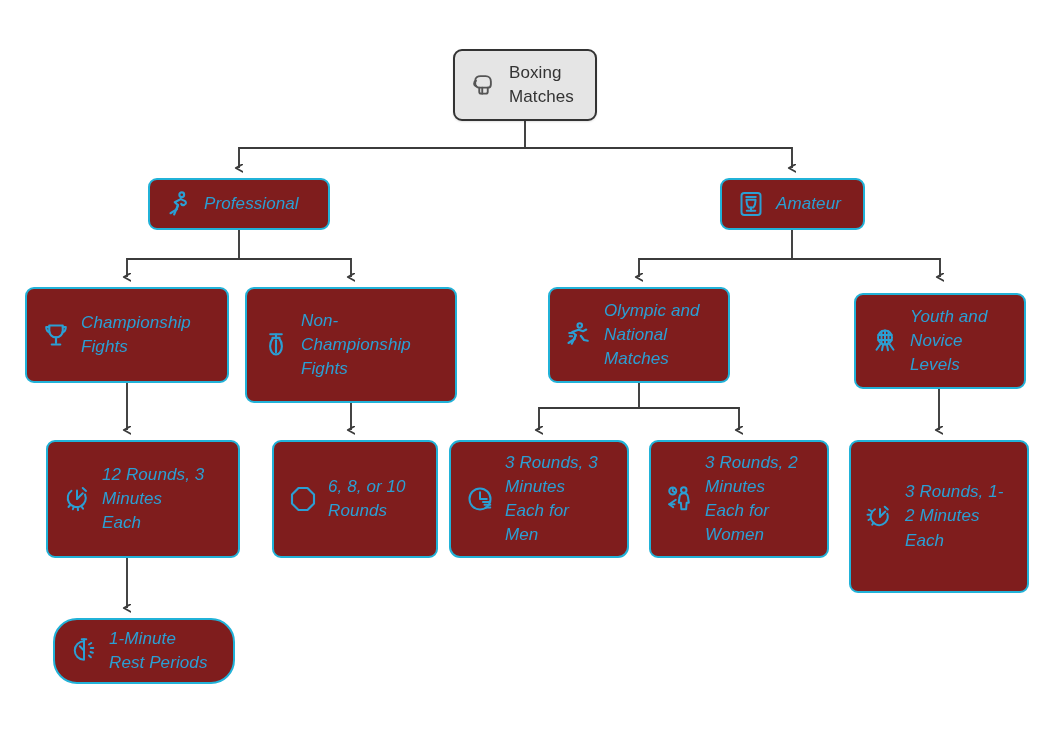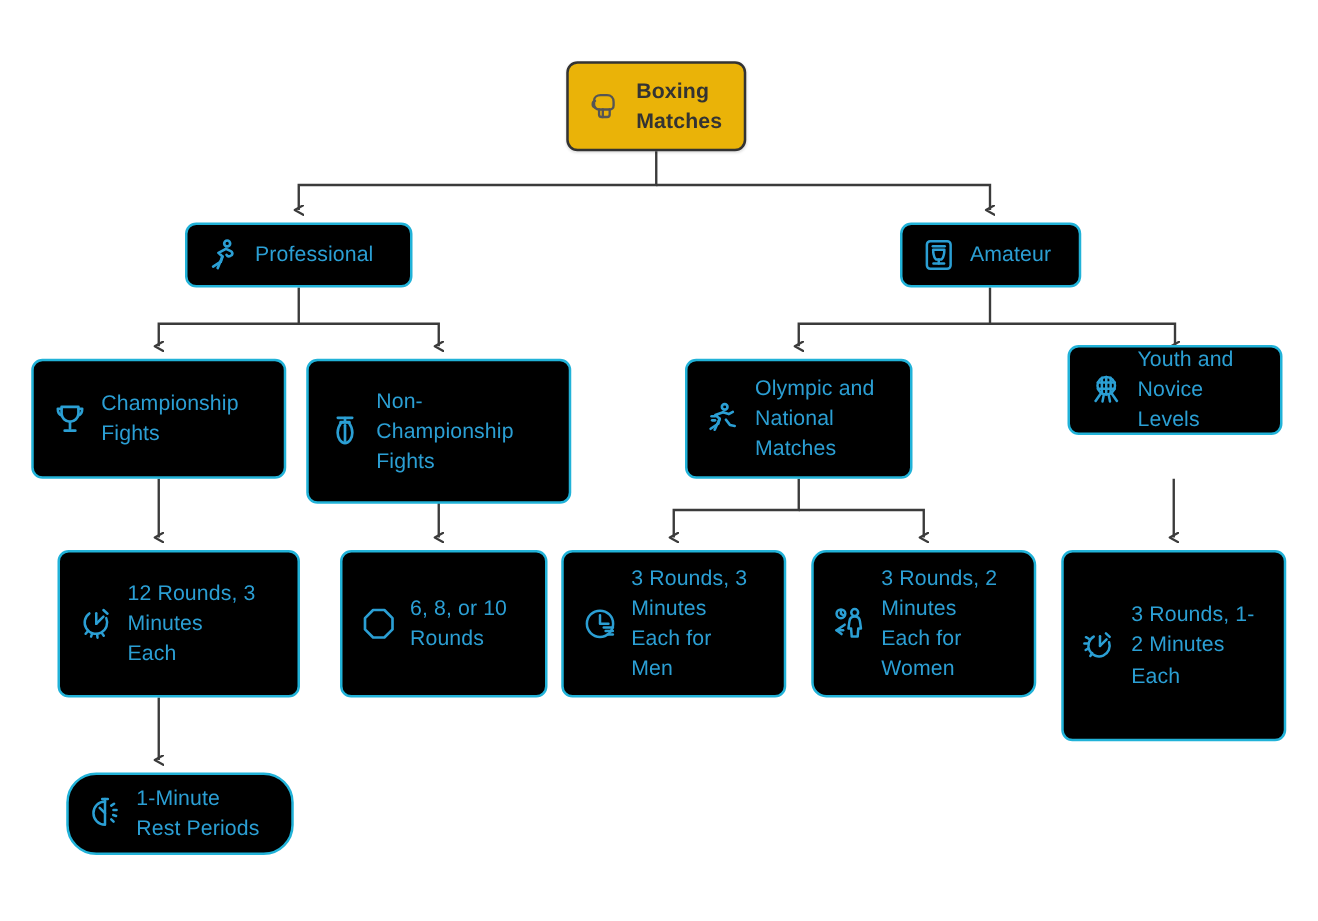--- a/index.html
+++ b/index.html
@@ -38,31 +38,31 @@
     flex-direction: row;
     align-items: center;
     gap: 10px;
     padding: 10px 14px;
     border-radius: 9px;
     border-width: 2px;
     border-style: solid;
   }
 
   .node.root {
-    background: #eab308;
+    background: #e5e5e5;
     border-color: #333333;
     color: #333333;
     box-shadow: 0 1px 2px rgba(0,0,0,0.12);
-    font-weight: bold;
   }
 
   .node.branch {
-    background: #000000;
+    background: #7f1d1d;
     border-color: #21b2d8;
     color: #2b9fd4;
+    font-style: italic;
   }
 
   .node-icon {
     flex: 0 0 auto;
     width: 30px;
     height: 30px;
     display: flex;
     align-items: center;
     justify-content: center;
   }
@@ -201,21 +201,21 @@
         <path d="M13.4 12.6l2.6 3.4 3 .6"></path>
         <path d="M4.2 10.4h2.2"></path>
         <path d="M4.6 13h1.8"></path>
       </svg>
     </span>
     <span class="node-label">Olympic and
 National
 Matches</span>
   </div>
 
-  <div class="node branch" style="left:854px; top:276px; width:172px; height:72px;">
+  <div class="node branch" style="left:854px; top:293px; width:172px; height:96px;">
     <span class="node-icon">
       <svg viewBox="0 0 24 24" fill="none" stroke="#2b9fd4" stroke-width="1.6" stroke-linecap="round" stroke-linejoin="round">
         <circle cx="12" cy="9.2" r="5.6"></circle>
         <path d="M6.6 7.2h10.8"></path>
         <path d="M6.6 11.2h10.8"></path>
         <path d="M12 3.6v11.2"></path>
         <path d="M9.2 4.2v9.8"></path>
         <path d="M14.8 4.2v9.8"></path>
         <path d="M8.4 14.4 5.2 19"></path>
         <path d="M15.6 14.4 18.8 19"></path>
@@ -249,37 +249,37 @@
   <div class="node branch" style="left:272px; top:440px; width:166px; height:118px;">
     <span class="node-icon">
       <svg viewBox="0 0 24 24" fill="none" stroke="#2b9fd4" stroke-width="1.7" stroke-linecap="round" stroke-linejoin="round">
         <path d="M8.4 3.2h7.2l5.2 5.2v7.2l-5.2 5.2H8.4l-5.2-5.2V8.4z"></path>
       </svg>
     </span>
     <span class="node-label">6, 8, or 10
 Rounds</span>
   </div>
 
-  <div class="node branch" style="left:449px; top:440px; width:180px; height:118px;">
+  <div class="node branch" style="left:449px; top:440px; width:180px; height:118px;border-radius:11px;">
     <span class="node-icon">
       <svg viewBox="0 0 24 24" fill="none" stroke="#2b9fd4" stroke-width="1.6" stroke-linecap="round" stroke-linejoin="round">
         <circle cx="12" cy="12" r="8.4"></circle>
         <path d="M12 6.6V12h5.4"></path>
         <path d="M14.4 14.4h5.8"></path>
         <path d="M15.6 16.6h4.6"></path>
         <path d="M16.8 18.8h3.4"></path>
       </svg>
     </span>
     <span class="node-label">3 Rounds, 3
 Minutes
 Each for
 Men</span>
   </div>
 
-  <div class="node branch" style="left:649px; top:440px; width:180px; height:118px;border-radius:12px;">
+  <div class="node branch" style="left:649px; top:440px; width:180px; height:118px;">
     <span class="node-icon">
       <svg viewBox="0 0 24 24" fill="none" stroke="#2b9fd4" stroke-width="1.6" stroke-linecap="round" stroke-linejoin="round">
         <circle cx="6.2" cy="5.6" r="2.8"></circle>
         <path d="M6.2 3.8v1.8l1.4.9"></path>
         <circle cx="15" cy="4.8" r="2.2"></circle>
         <path d="M15 7.4c-2 0-3.2 1.3-3.4 3.2l-.6 4.4h1.7l.4 5.2h3.8l.4-5.2h1.7l-.6-4.4c-.2-1.9-1.4-3.2-3.4-3.2z"></path>
         <path d="M8.6 12.6 3.4 16.2l3.2 2.4"></path>
         <path d="M3.4 16.2h4.2"></path>
       </svg>
     </span>

